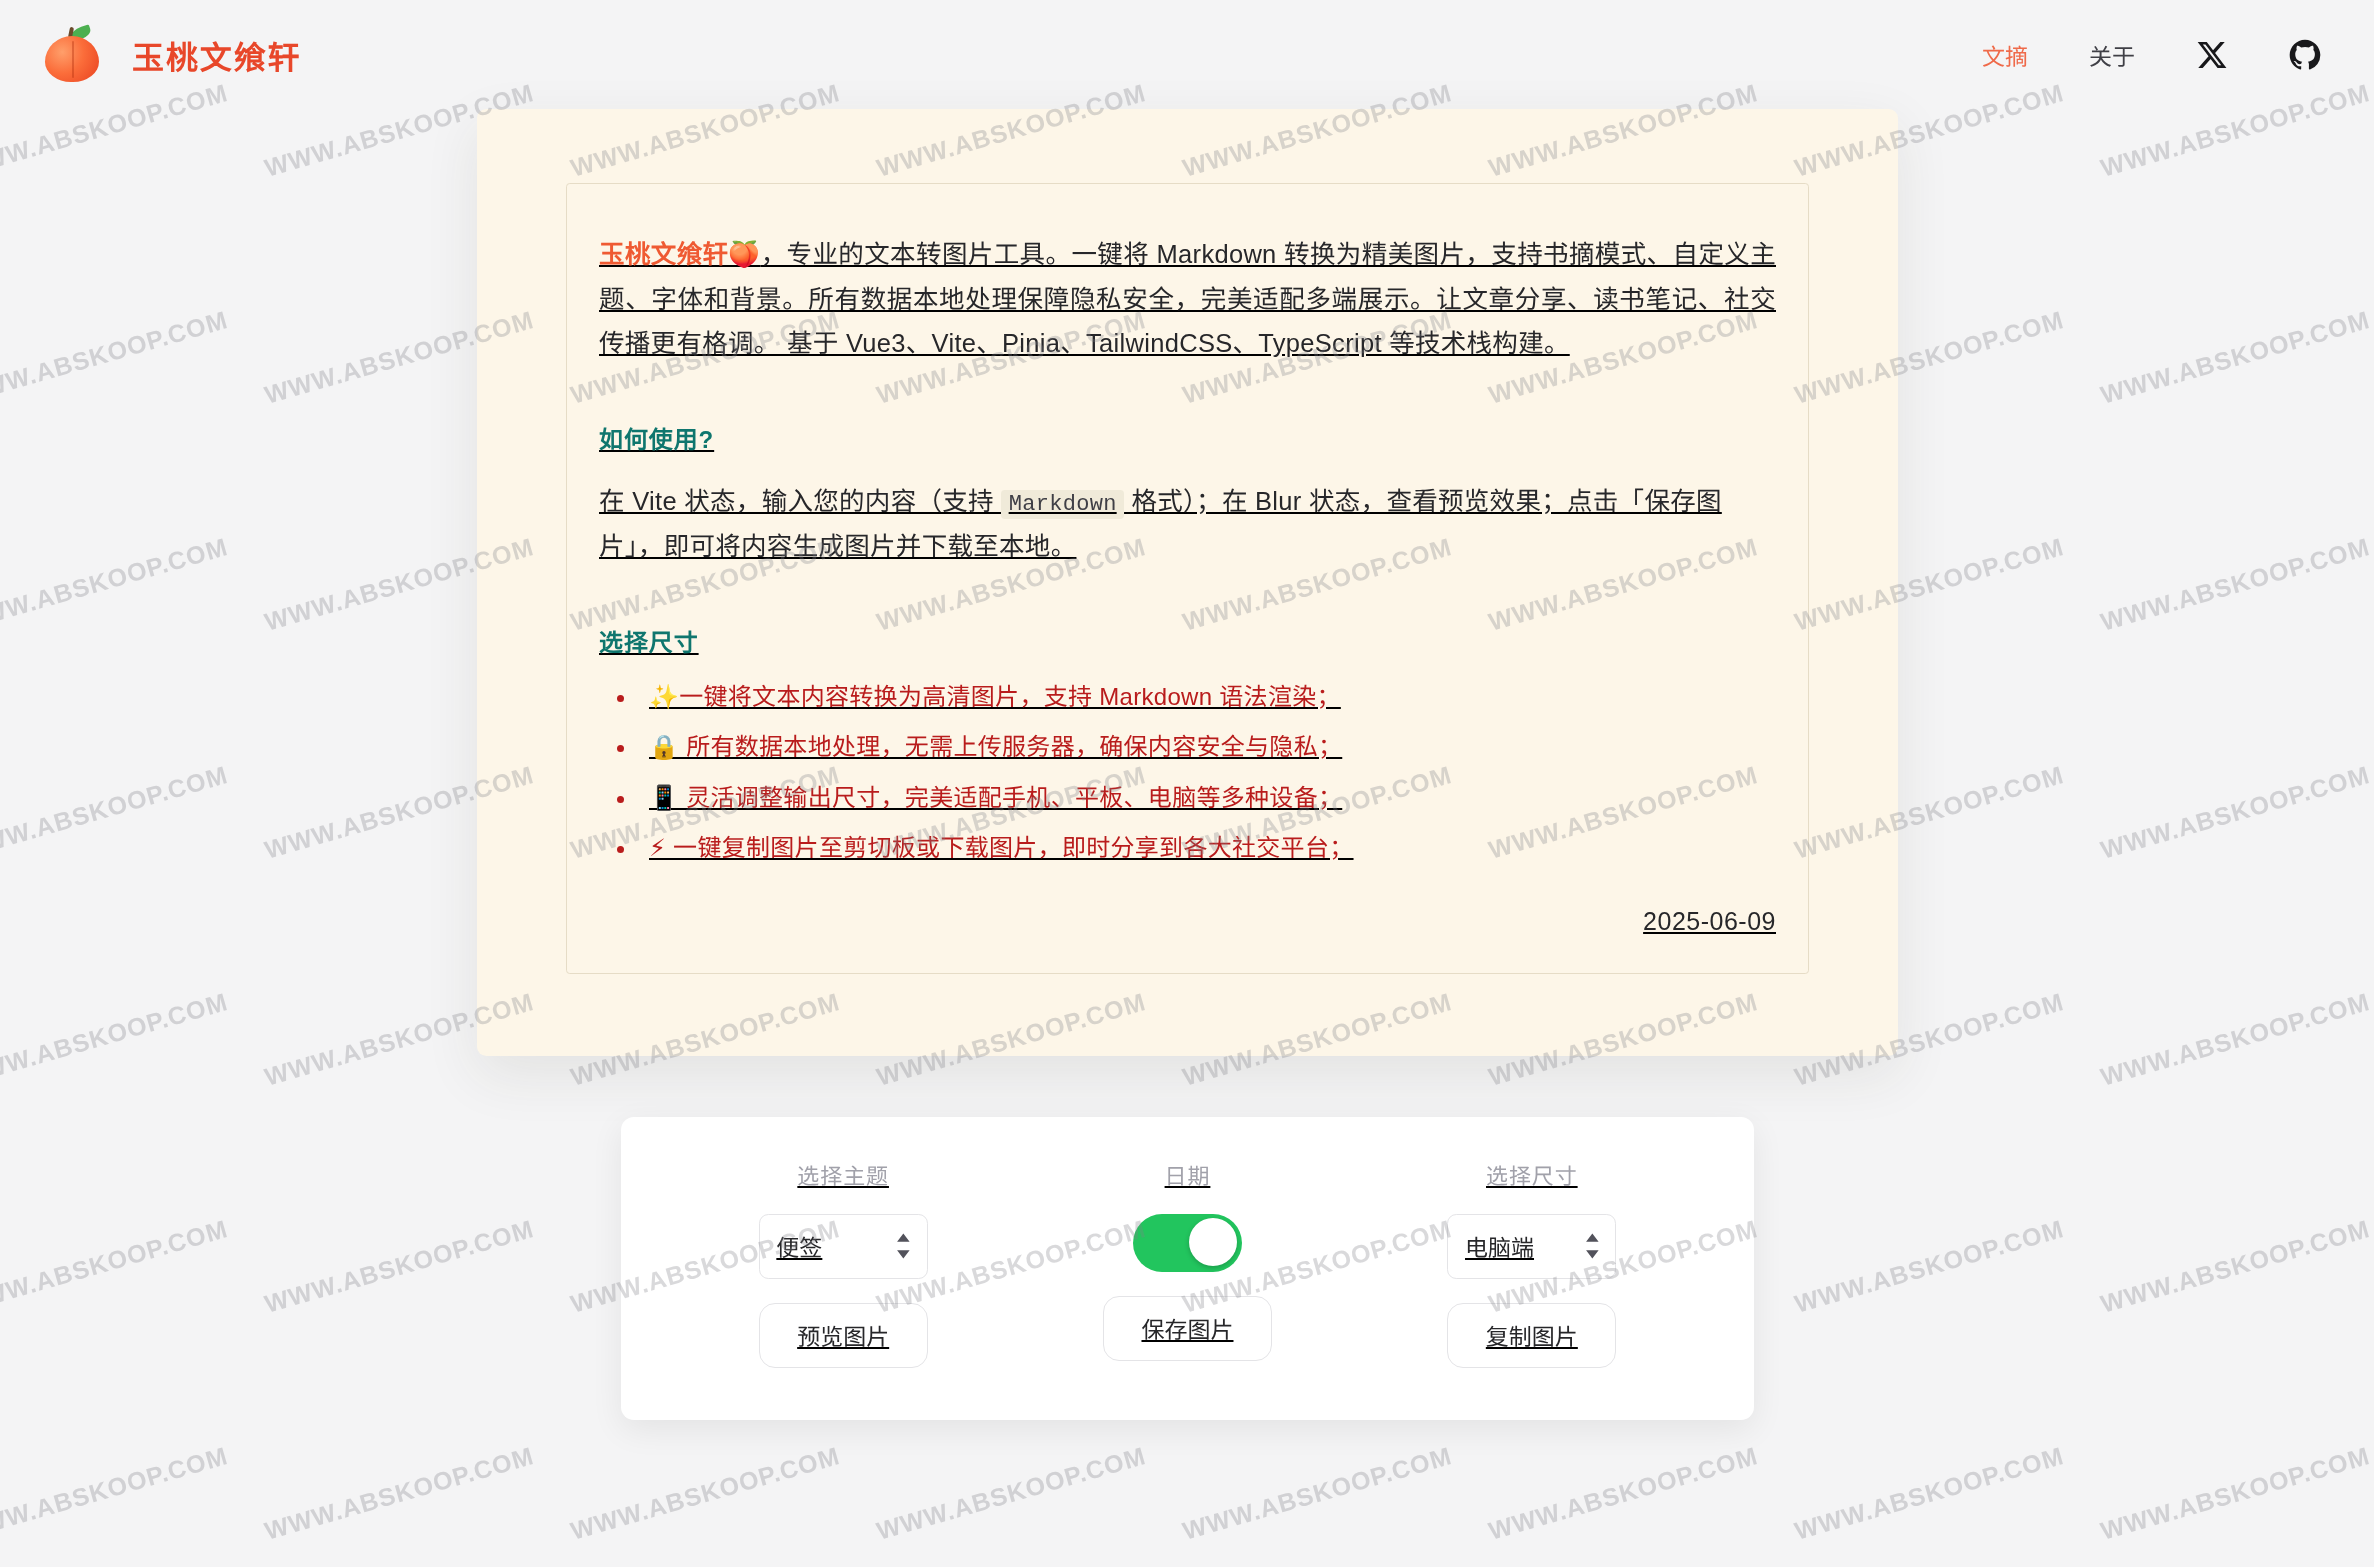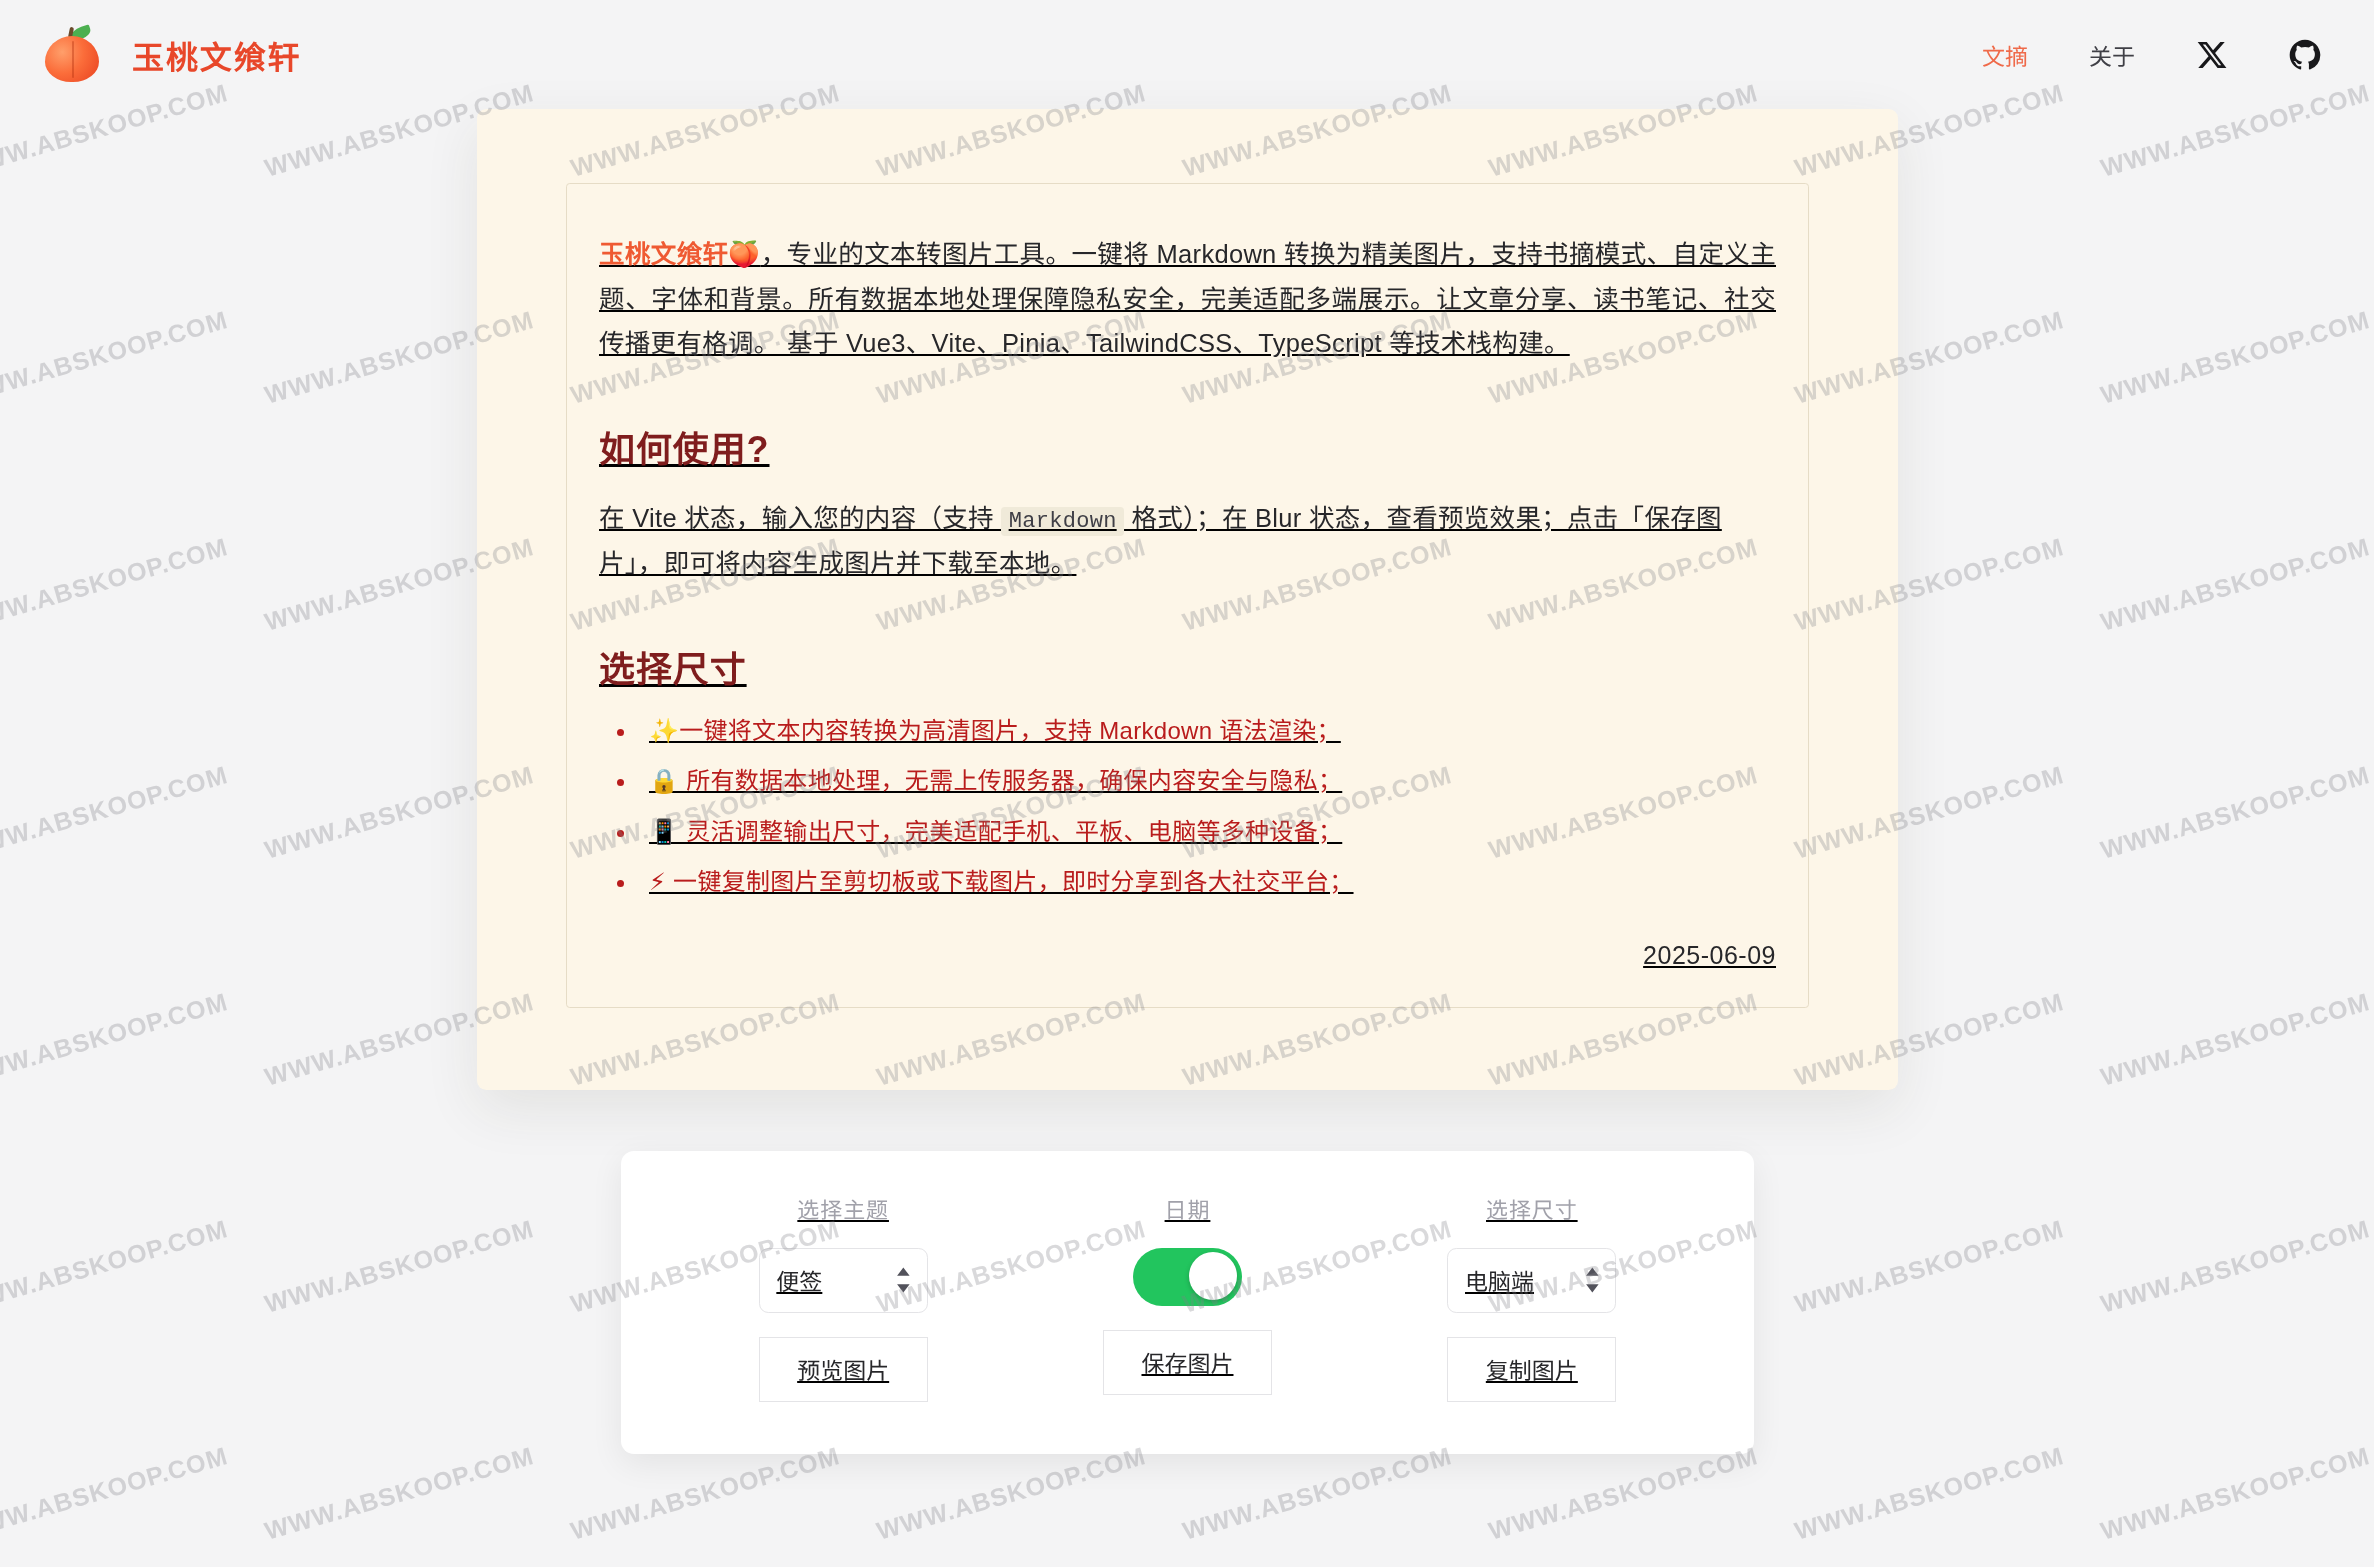--- a/index.html
+++ b/index.html
@@ -118,23 +118,23 @@
   }
   .intro {
     font-size: 25.5px;
     line-height: 1.75;
     color: #27272a;
     letter-spacing: 0.3px;
     text-align: justify;
   }
   .intro .hl { color: #ef5a32; font-weight: 700; }
   h2.sec {
-    font-size: 36px;
+    font-size: 24px;
     font-weight: 700;
-    color: #7f1d1d;
+    color: #0f766e;
     margin: 54px 0 24px 0;
     letter-spacing: 0.9px;
   }
   p.body-text {
     font-size: 25.5px;
     line-height: 1.75;
     color: #27272a;
     letter-spacing: 0.3px;
   }
   code.inline {
@@ -219,21 +219,21 @@
     top: 4.6px; left: 56px;
     width: 48px; height: 48px;
     background: #fff;
     border-radius: 50%;
     box-shadow: 0 1.9px 5.6px rgba(0,0,0,0.22);
   }
   .btn {
     width: 169px;
     height: 65px;
     border: 0.9px solid #e4e4e7;
-    border-radius: 0;
+    border-radius: 16px;
     background: #fff;
     font-size: 23px;
     color: #27272a;
     cursor: pointer;
     font-family: "Liberation Sans", sans-serif;
   }
   .cell { display: flex; flex-direction: column; align-items: center; }
   .row2 { margin-top: 24px; }
 </style>
 </head>

